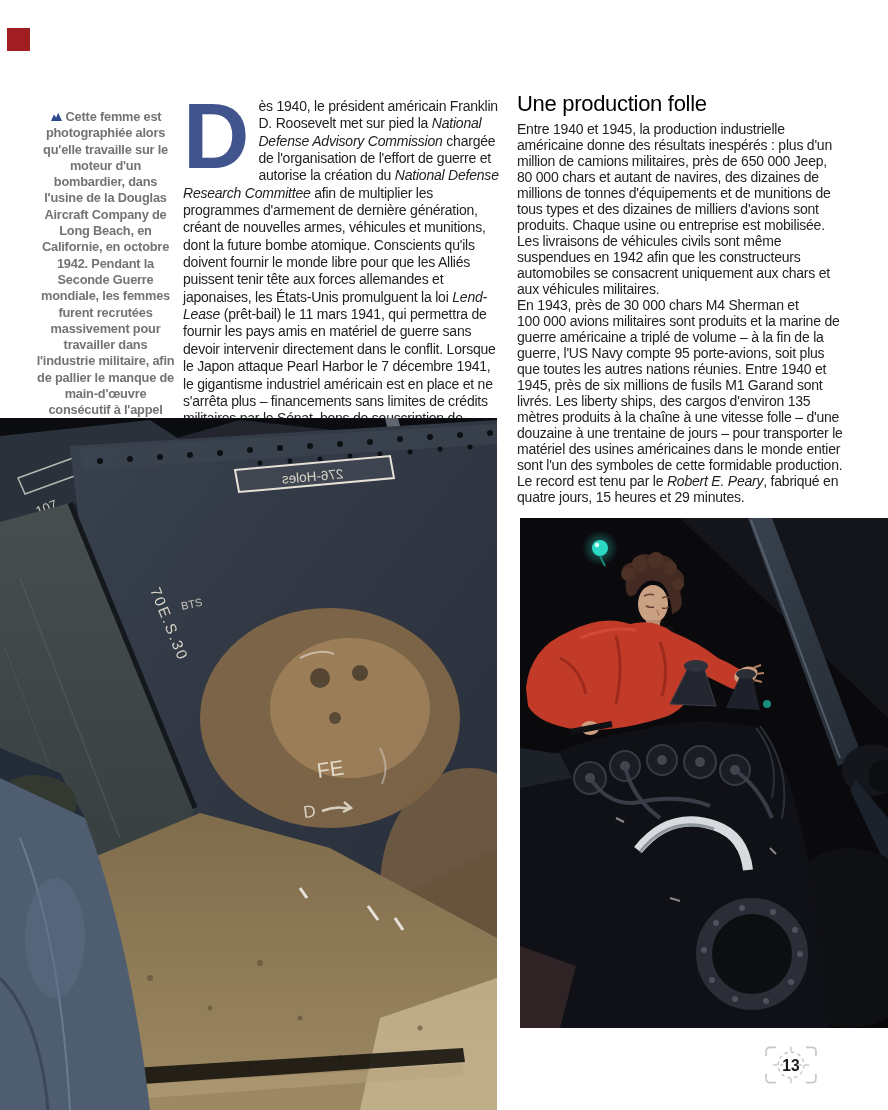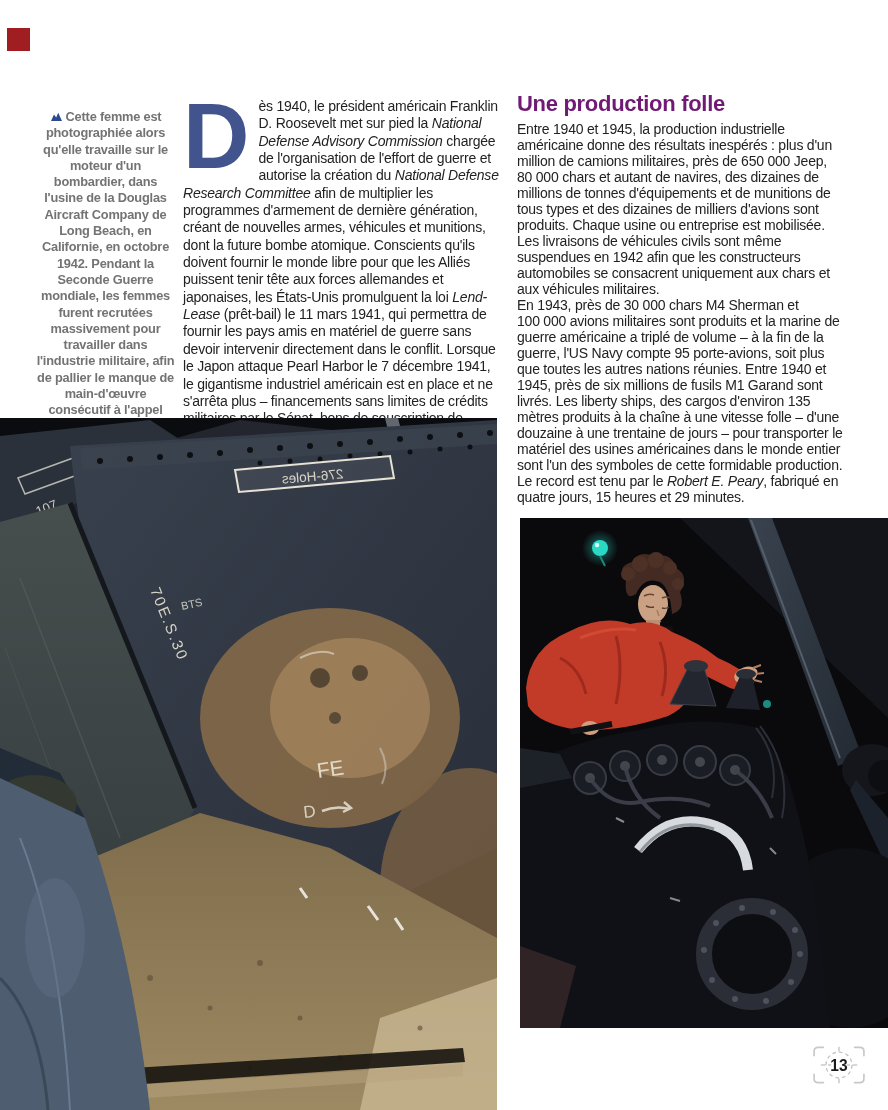--- a/index.html
+++ b/index.html
@@ -21,32 +21,32 @@
     font-size:14px; line-height:17.35px; letter-spacing:-0.22px; color:#222;
   }
   .col-mid p{margin:0;}
   .dropcap{
     float:left; font-size:92px; line-height:71px; font-weight:bold;
     color:#41548e; margin:3px 9px 0 0; letter-spacing:0;
   }
   
   .col-right{position:absolute; left:517px; top:92px; width:332px;}
   .col-right h2{
-    margin:0 0 5px 0; font-size:22px; line-height:24px; font-weight:bold;
-    color:#701a75; letter-spacing:-0.3px;
+    margin:0 0 5px 0; font-size:22px; line-height:24px; font-weight:normal;
+    color:#000000; letter-spacing:-0.3px;
   }
   .col-right p{margin:0; font-size:14px; line-height:16px; letter-spacing:-0.22px; color:#222;}
   i{font-style:italic;}
   
   .photo{position:absolute; display:block;}
   .photo-left{left:0; top:418px; width:497px; height:692px;}
   .photo-right{left:520px; top:518px; width:368px; height:510px;}
   .photo svg{display:block; width:100%; height:100%;}
   
-  .pagenum{position:absolute; left:812px; top:1044px; width:54px; height:42px;}
+  .pagenum{position:absolute; left:764px; top:1044px; width:54px; height:42px;}
   .pagenum svg{display:block; width:100%; height:100%;}
   .chalk{fill:#e8e3d4; font-family:"Liberation Sans", sans-serif;}
 </style>
 </head>
 <body>
 
 <div class="page">
 
   <div class="red-square"></div>
 

